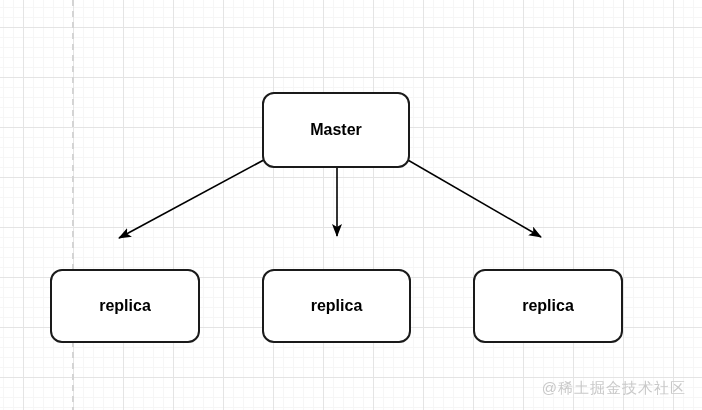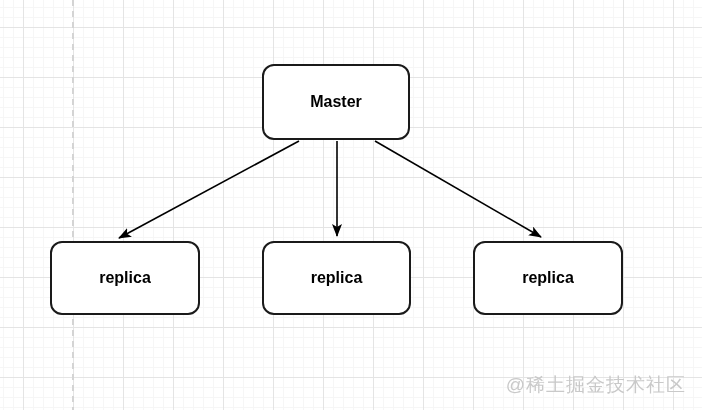--- a/index.html
+++ b/index.html
@@ -34,30 +34,31 @@
     box-sizing: border-box;
     background: #ffffff;
     border: 2px solid #1a1a1a;
     border-radius: 12px;
     display: flex;
     align-items: center;
     justify-content: center;
     font-size: 16px;
     font-weight: bold;
     color: #000000;
+    margin-top: 28px;
   }
   .node-master   { left: 262px; top:  64px; width: 148px; height: 76px; }
   .node-replica1 { left:  50px; top: 241px; width: 150px; height: 74px; }
   .node-replica2 { left: 262px; top: 241px; width: 149px; height: 74px; }
   .node-replica3 { left: 473px; top: 241px; width: 150px; height: 74px; }
   .watermark {
     position: absolute;
     right: 16px;
     bottom: 12px;
-    font-size: 19px;
+    font-size: 15px;
     color: #c9c9c9;
     letter-spacing: 1px;
     user-select: none;
   }
 </style>
 </head>
 <body>
 
 <div class="canvas">
 

